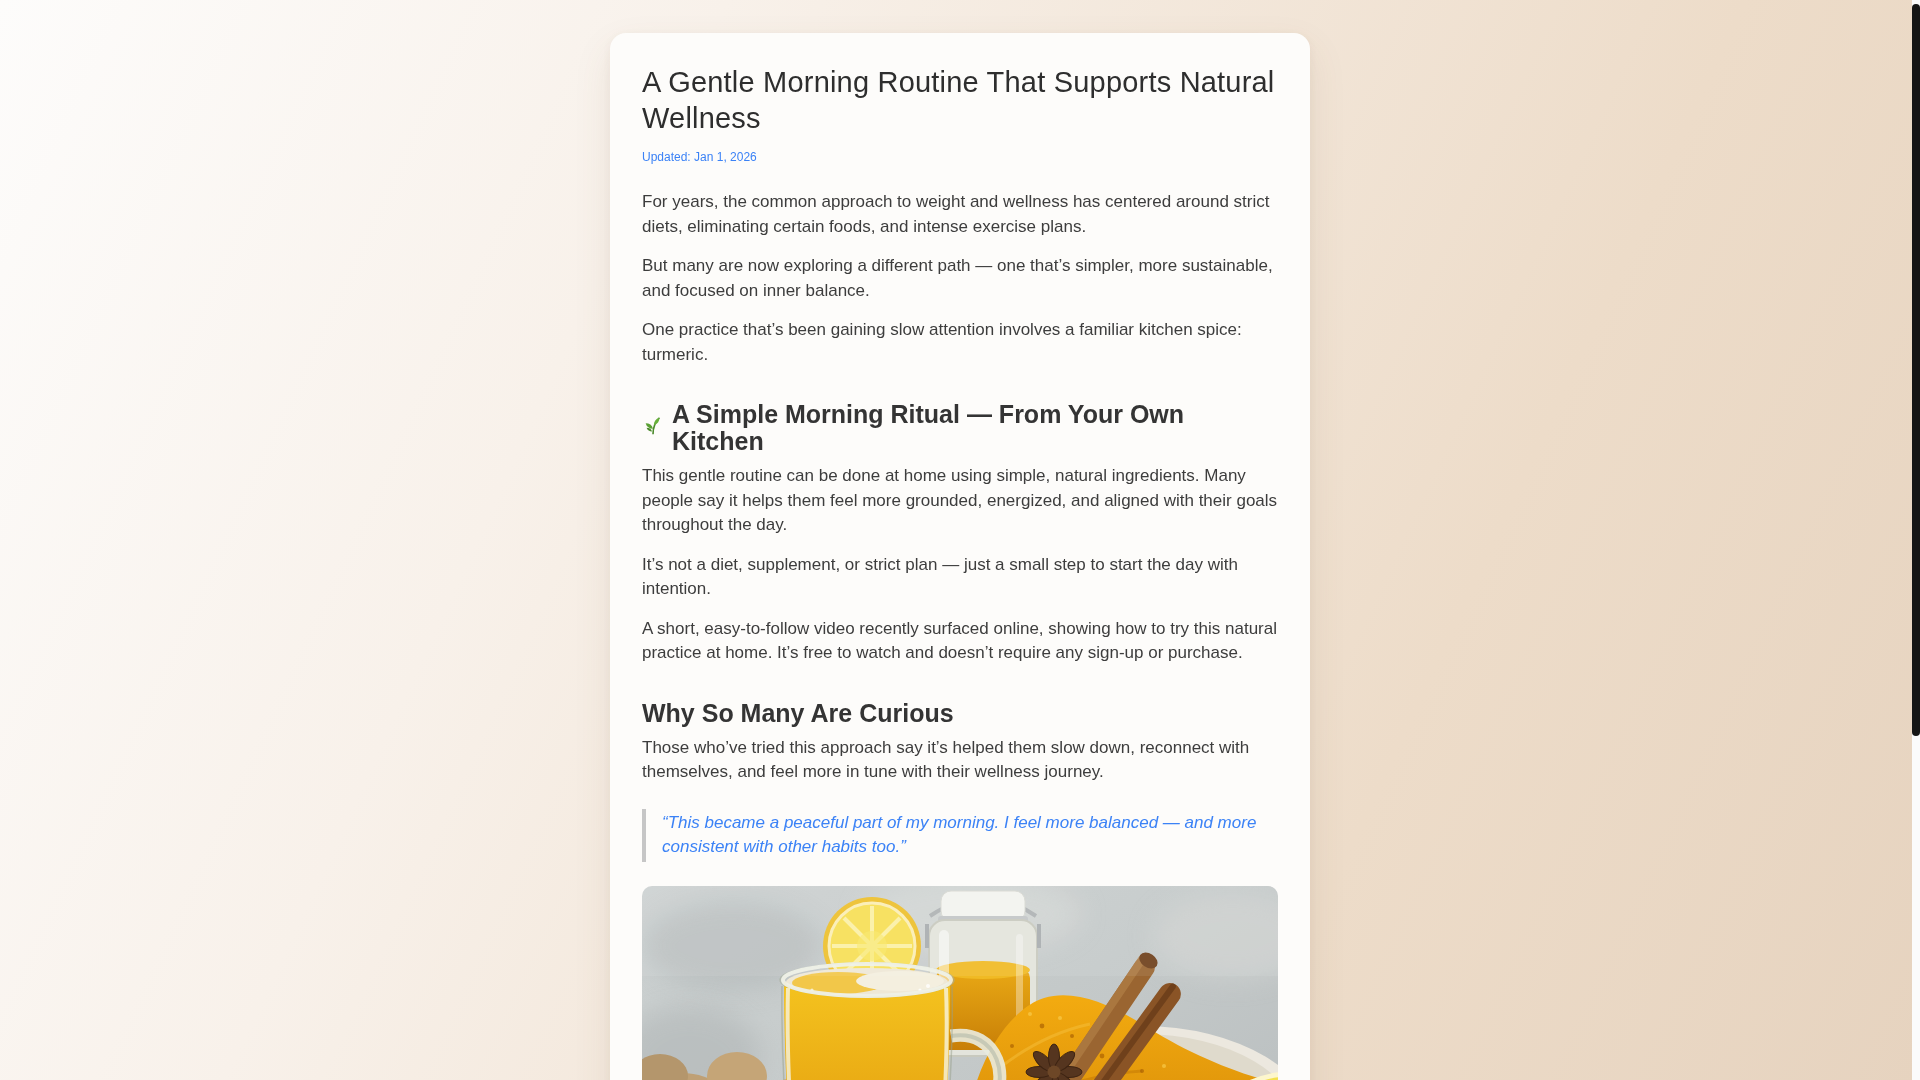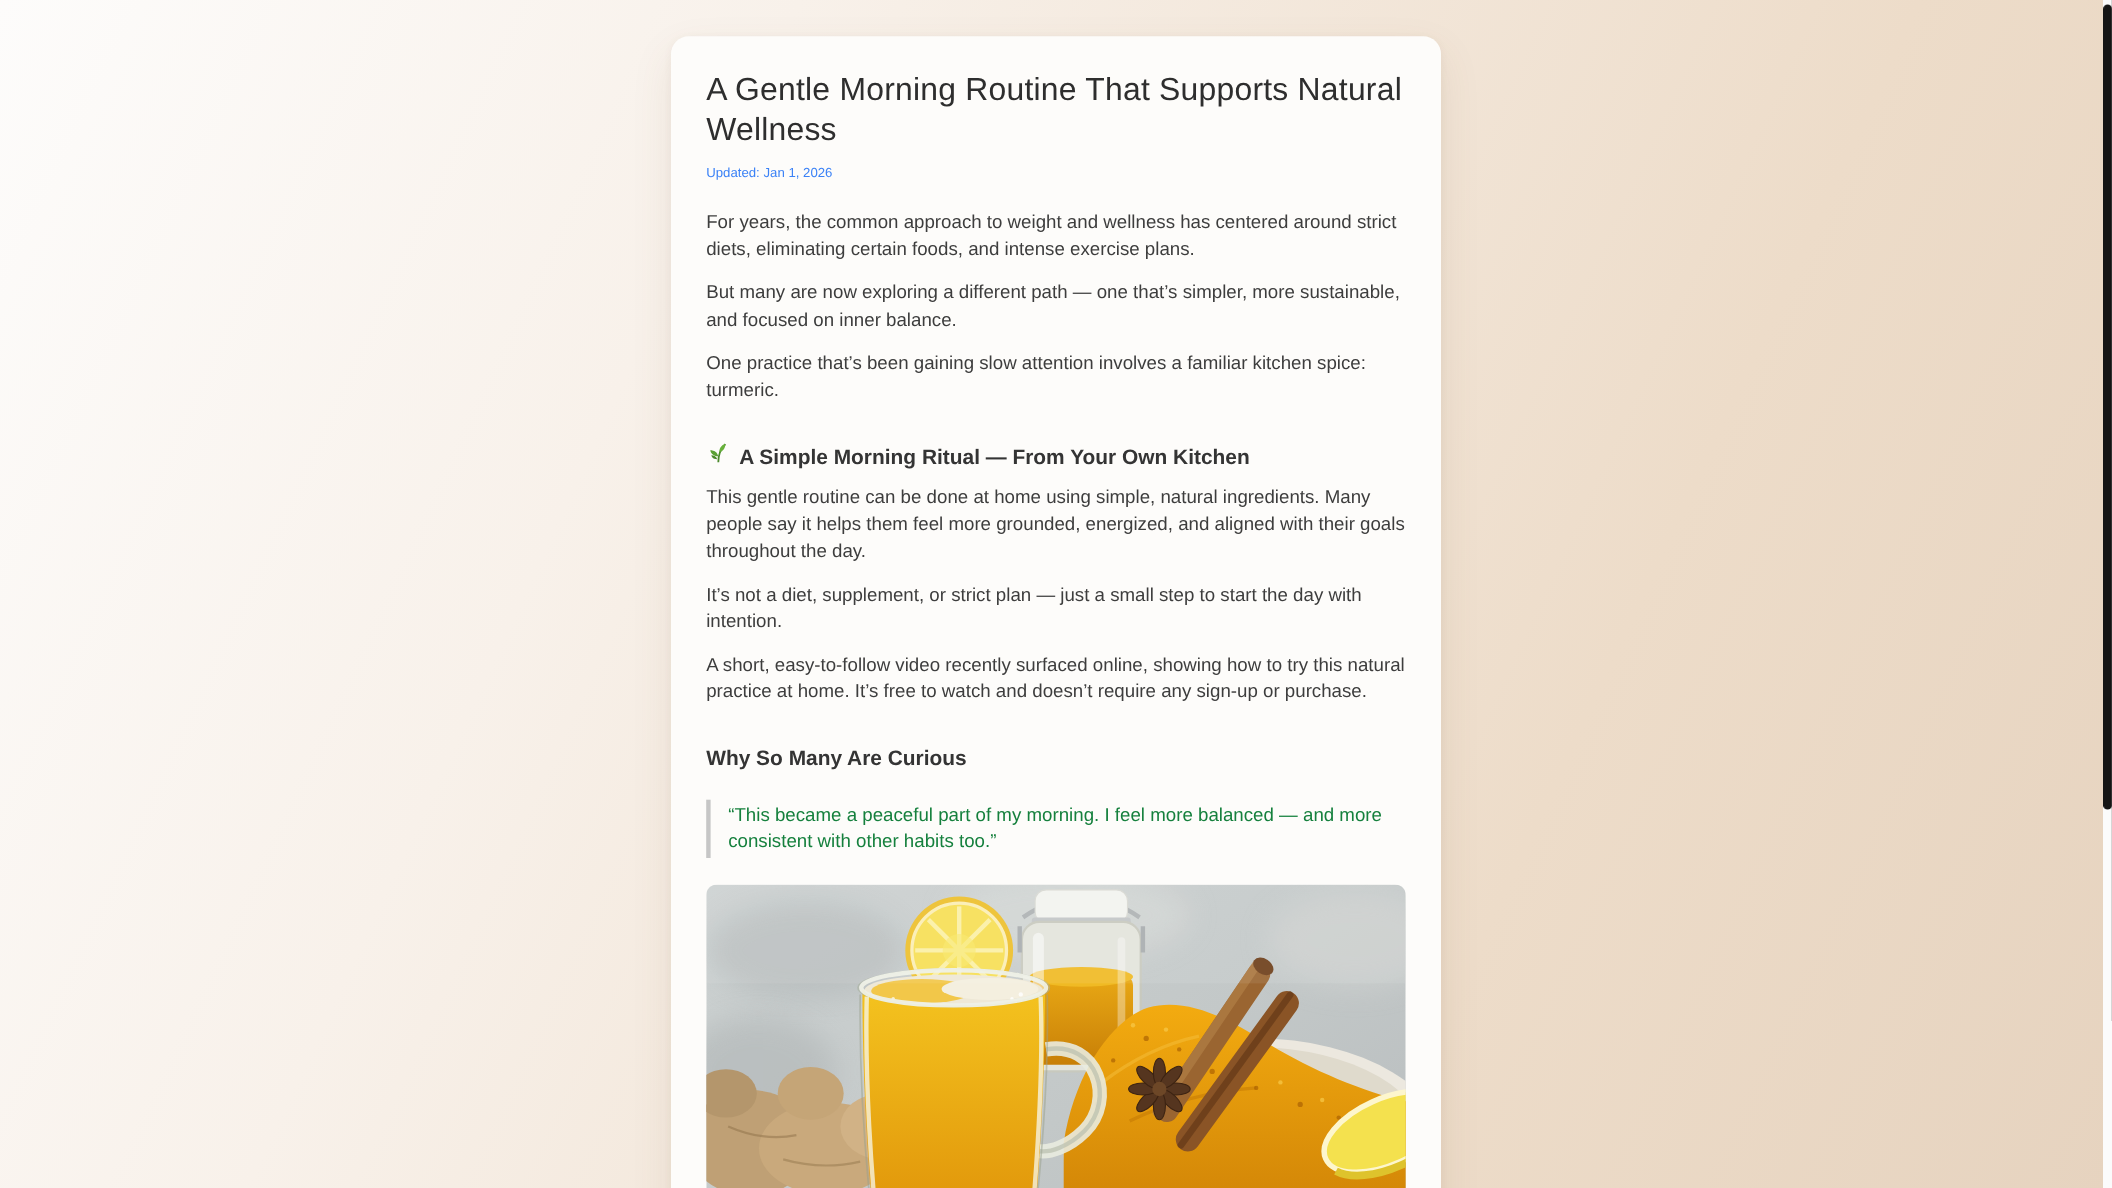--- a/index.html
+++ b/index.html
@@ -39,33 +39,34 @@
     margin: 0 0 15px;
     font-size: 17px;
     line-height: 24.5px;
     color: #3d3d3d;
   }
   h2.section {
     display: flex;
     align-items: center;
     gap: 8px;
     margin: 34px 0 9px;
-    font-size: 19px;
+    font-size: 25px;
     line-height: 27px;
     font-weight: 700;
     color: #343434;
   }
   .herb-icon { flex: 0 0 auto; display: inline-block; }
   blockquote.quote {
     margin: 24px 0 0;
     padding: 2px 10px 2px 16px;
     border-left: 4px solid #c6c6c6;
+    font-style: italic;
     font-size: 17px;
     line-height: 24.5px;
-    color: #15803d;
+    color: #3b82f6;
   }
   figure.photo {
     margin: 24px 0 0;
     width: 636px;
     height: 430px;
     border-radius: 10px;
     overflow: hidden;
   }
   figure.photo svg { display: block; width: 636px; height: 430px; }
   .sb-track {
@@ -106,20 +107,21 @@
     </span>
     <span>A Simple Morning Ritual — From Your Own Kitchen</span>
   </h2>
   <p class="body">This gentle routine can be done at home using simple, natural ingredients. Many people say it helps them feel more grounded, energized, and aligned with their goals throughout the day.</p>
   <p class="body">It’s not a diet, supplement, or strict plan — just a small step to start the day with intention.</p>
   <p class="body">A short, easy-to-follow video recently surfaced online, showing how to try this natural practice at home. It’s free to watch and doesn’t require any sign-up or purchase.</p>
 
   <h2 class="section">
     <span>Why So Many Are Curious</span>
   </h2>
+  <p class="body">Those who’ve tried this approach say it’s helped them slow down, reconnect with themselves, and feel more in tune with their wellness journey.</p>
 
   <blockquote class="quote">“This became a peaceful part of my morning. I feel more balanced — and more consistent with other habits too.”</blockquote>
 
   <figure class="photo">
     <svg viewBox="0 0 636 430" aria-hidden="true">
       <defs>
         <linearGradient id="bgG" x1="0" y1="0" x2="1" y2="1">
           <stop offset="0" stop-color="#cdd2d2"></stop>
           <stop offset="0.5" stop-color="#c3c8c8"></stop>
           <stop offset="1" stop-color="#b4b9bb"></stop>

